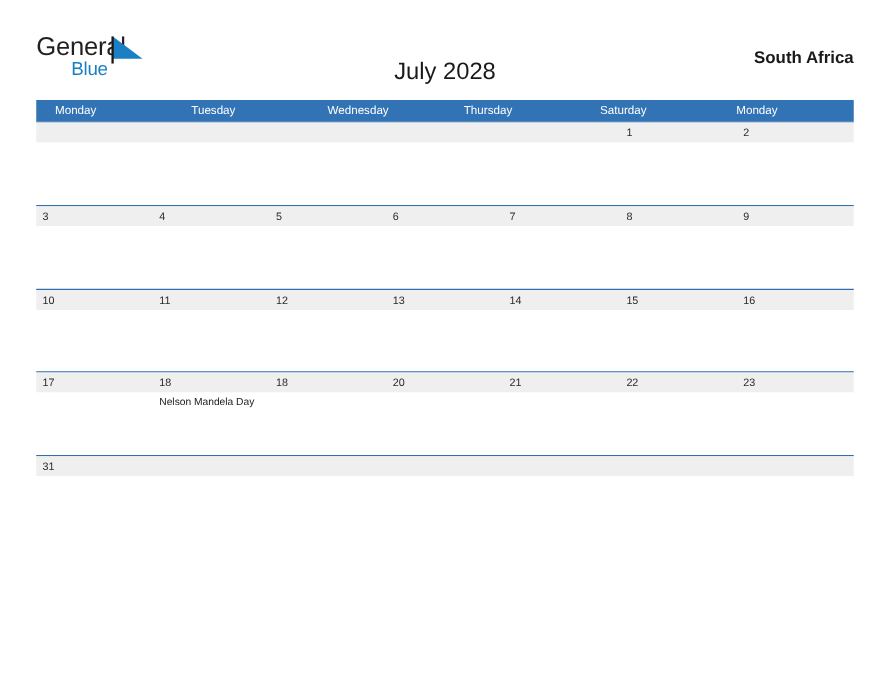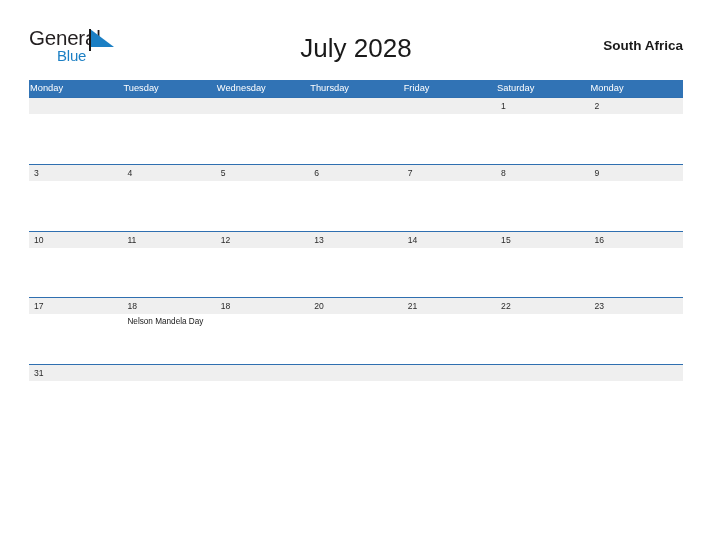--- a/index.html
+++ b/index.html
@@ -57,24 +57,24 @@
     position: absolute;
     left: 60px;
     top: 2px;
     width: 26px;
     height: 22px;
   }
 
   .cal-title {
     position: absolute;
     left: 0;
-    top: 2px;
+    top: 12px;
     width: 654px;
     text-align: center;
-    font-size: 26px;
+    font-size: 19px;
     color: #1a1a1a;
     line-height: 44px;
     font-weight: normal;
   }
   .country {
     position: absolute;
     right: 0;
     top: 14px;
     font-size: 13.5px;
     color: #1a1a1a;
@@ -93,21 +93,21 @@
   .dow-row {
     display: flex;
     background: #3173b5;
     height: 17px;
   }
   .dow {
     flex: 1 1 0;
     color: #ffffff;
     font-size: 9.3px;
     line-height: 17px;
-    padding-left: 1px;
+    padding-left: 15px;
     box-sizing: border-box;
     white-space: nowrap;
   }
 
   .week {
     position: relative;
     height: 66.8px;
     border-top: 1.4px solid #2f6fb0;
     box-sizing: border-box;
   }
@@ -165,21 +165,20 @@
     <div class="country">South Africa</div>
   </div>
 
   <div class="cal">
 
     <div class="dow-row">
       <div class="dow">Monday</div>
       <div class="dow">Tuesday</div>
       <div class="dow">Wednesday</div>
       <div class="dow">Thursday</div>
-      <div class="dow">Friday</div>
       <div class="dow">Saturday</div>
       <div class="dow">Monday</div>
     </div>
 
     <div class="week">
       <div class="week-band">
         <div class="daycell-num"></div>
         <div class="daycell-num"></div>
         <div class="daycell-num"></div>
         <div class="daycell-num"></div>

